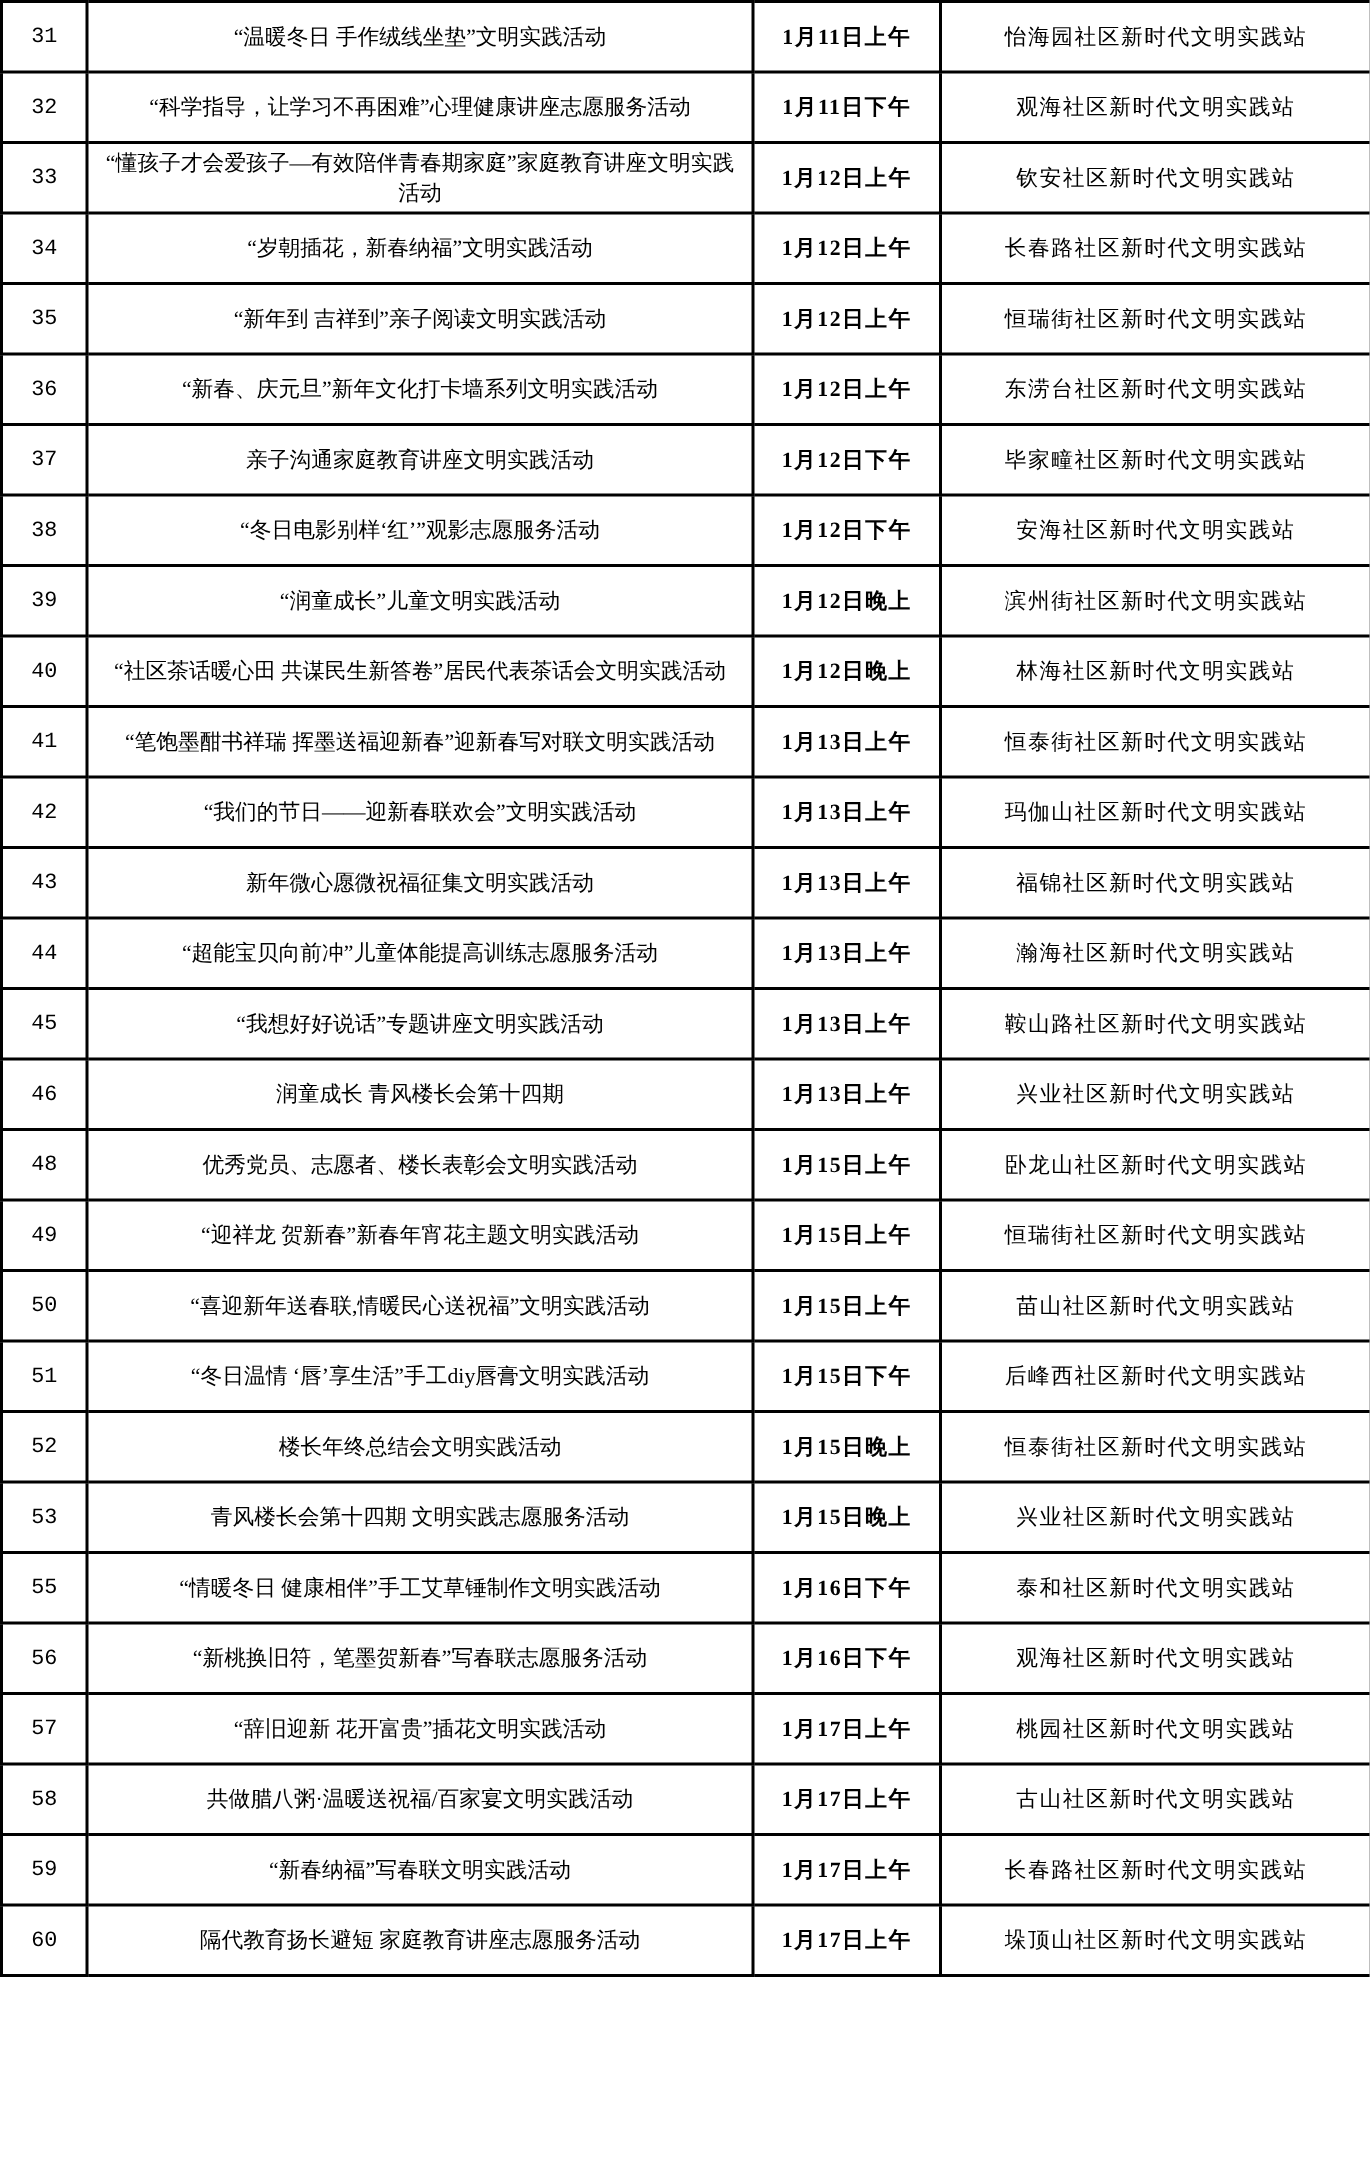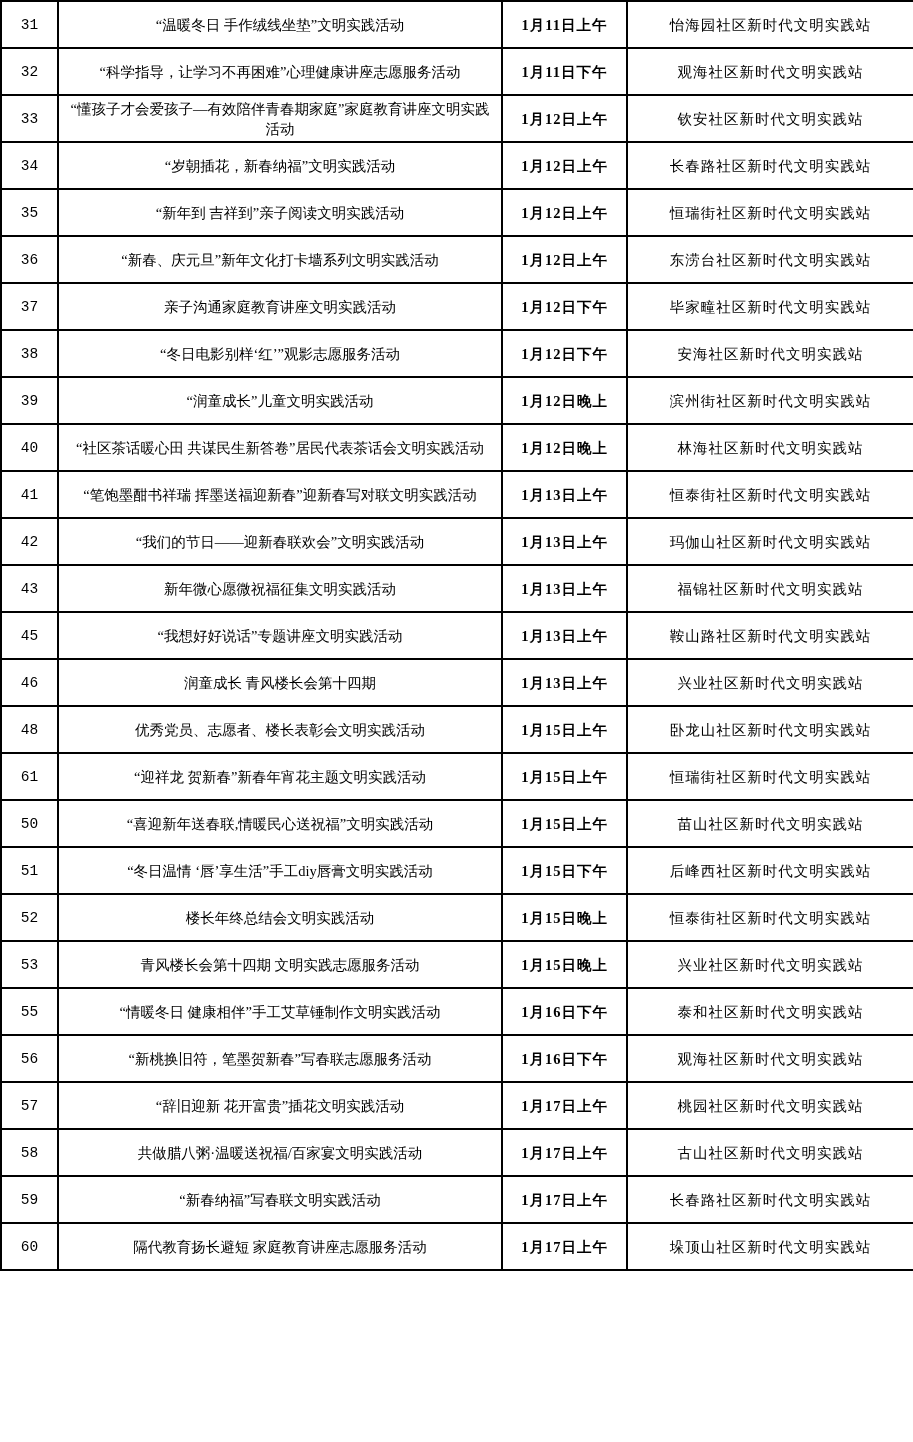--- a/index.html
+++ b/index.html
@@ -142,20 +142,26 @@
     <td class="c-sta">玛伽山社区新时代文明实践站</td>
   </tr>
 
   <tr>
     <td class="c-no">43</td>
     <td class="c-act">新年微心愿微祝福征集文明实践活动</td>
     <td class="c-time">1月13日上午</td>
     <td class="c-sta">福锦社区新时代文明实践站</td>
   </tr>
 
+  <tr>
+    <td class="c-no">44</td>
+    <td class="c-act">“超能宝贝向前冲”儿童体能提高训练志愿服务活动</td>
+    <td class="c-time">1月13日上午</td>
+    <td class="c-sta">瀚海社区新时代文明实践站</td>
+  </tr>
 
   <tr>
     <td class="c-no">45</td>
     <td class="c-act">“我想好好说话”专题讲座文明实践活动</td>
     <td class="c-time">1月13日上午</td>
     <td class="c-sta">鞍山路社区新时代文明实践站</td>
   </tr>
 
   <tr>
     <td class="c-no">46</td>
@@ -166,21 +172,21 @@
 
 
   <tr>
     <td class="c-no">48</td>
     <td class="c-act">优秀党员、志愿者、楼长表彰会文明实践活动</td>
     <td class="c-time">1月15日上午</td>
     <td class="c-sta">卧龙山社区新时代文明实践站</td>
   </tr>
 
   <tr>
-    <td class="c-no">61</td>
+    <td class="c-no">49</td>
     <td class="c-act">“迎祥龙 贺新春”新春年宵花主题文明实践活动</td>
     <td class="c-time">1月15日上午</td>
     <td class="c-sta">恒瑞街社区新时代文明实践站</td>
   </tr>
 
   <tr>
     <td class="c-no">50</td>
     <td class="c-act">“喜迎新年送春联,情暖民心送祝福”文明实践活动</td>
     <td class="c-time">1月15日上午</td>
     <td class="c-sta">苗山社区新时代文明实践站</td>

